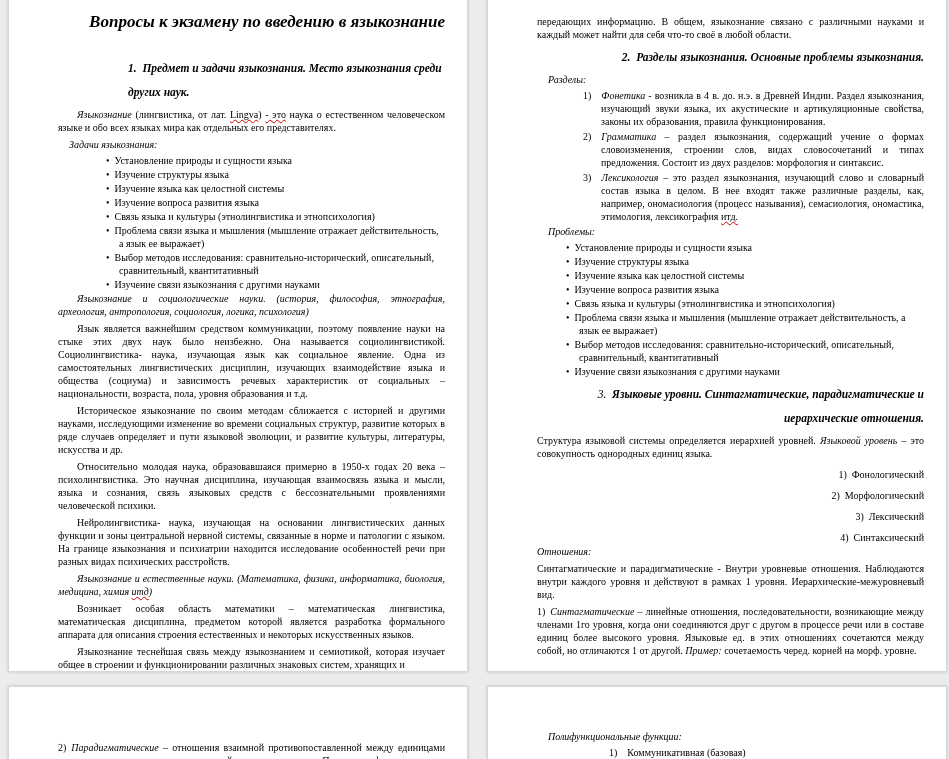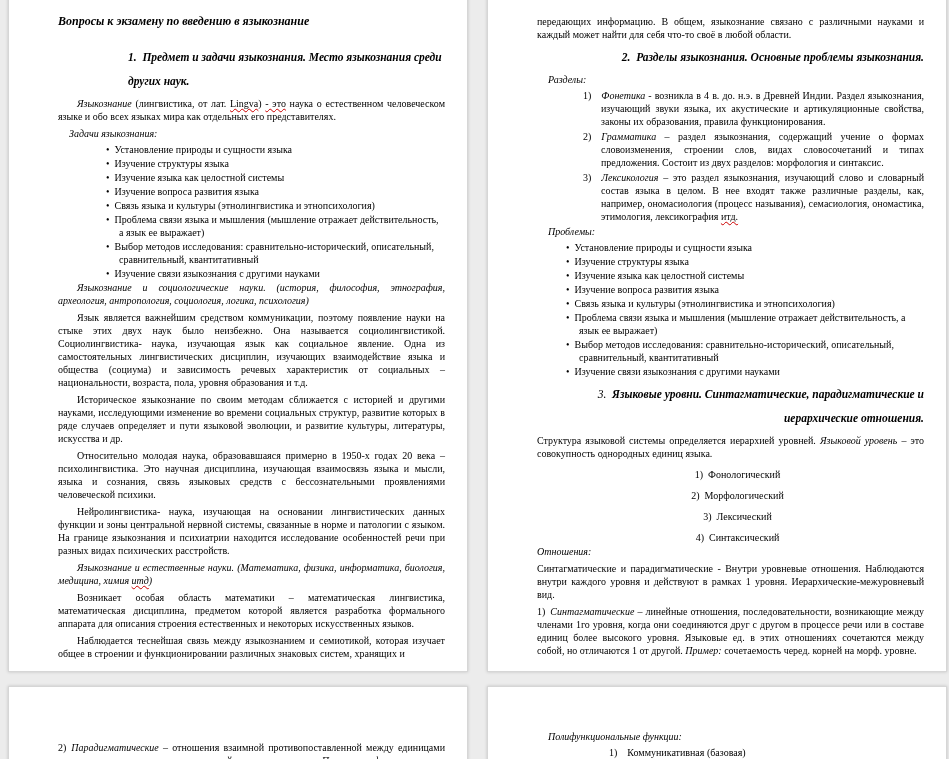--- a/index.html
+++ b/index.html
@@ -27,31 +27,31 @@
     padding:57px 22px 0 49px;
     height:100%;
     overflow:hidden;
     font-size:10px;
     line-height:13px;
   }
   #page3 .content { padding-top:54px; }
   #page4 .content { padding-top:43px; }
 
   .blk { margin-bottom:4px; text-align:justify; }
-  .title { text-align:left; font-size:12px; margin-bottom:17px; }
+  .title { text-align:right; font-size:17px; margin-bottom:28px; }
   .hA { text-align:left; font-size:11.5px; padding-left:70px; line-height:24px; margin:4px 0 4px; }
   .hB { text-align:right; font-size:11.5px; text-indent:11px; line-height:24px; margin:4px 0 4px; }
   .p  { text-indent:19px; }
   .p0 { text-indent:0; }
   .lead { text-indent:11px; margin-bottom:3px; }
   .ul1 { padding-left:61px; text-indent:-13px; margin-bottom:1px; text-align:left; }
   .ul2 { padding-left:42px; text-indent:-13px; margin-bottom:1px; text-align:left; }
   .ul1::before, .ul2::before { content:"\2022\2002"; }
   .ol1 { padding-left:64px; text-indent:-18px; margin-bottom:2px; }
-  .ol2 { padding-left:14px; margin-bottom:1px; text-align:center;margin-top:8px; }
+  .ol2 { padding-left:14px; margin-bottom:1px; text-align:right;margin-top:8px; }
   .ol0 { text-indent:0; }
   .ol4 { padding-left:72px; margin-bottom:2px; text-align:left; }
 
   .b  { font-weight:bold; }
   .i  { font-style:italic; }
   .u  { }
   .ru { text-decoration:underline; text-decoration-style:wavy; text-decoration-color:#cc0000; text-decoration-skip-ink:none; }
 </style>
 </head>
 <body>
@@ -71,21 +71,21 @@
         <div class="blk ul1"><span>Проблема связи языка и мышления (мышление отражает действительность, а язык ее выражает)</span></div>
         <div class="blk ul1"><span>Выбор методов исследования: сравнительно-исторический, описательный, сравнительный, квантитативный</span></div>
         <div class="blk ul1"><span>Изучение связи языкознания с другими науками</span></div>
         <div class="blk p"><span class="i">Языкознание и социологические науки. (история, философия, этнография, археология, антропология, социология, логика, психология)</span></div>
         <div class="blk p"><span>Язык является важнейшим средством коммуникации, поэтому появление науки на стыке этих двух наук было неизбежно. Она называется социолингвистикой. Социолингвистика- наука, изучающая язык как социальное явление. Одна из самостоятельных лингвистических дисциплин, изучающих взаимодействие языка и общества (социума) и зависимость речевых характеристик от социальных – национальности, возраста, пола, уровня образования и т.д.</span></div>
         <div class="blk p"><span>Историческое языкознание по своим методам сближается с историей и другими науками, исследующими изменение во времени социальных структур, развитие которых в ряде случаев определяет и пути языковой эволюции, и развитие культуры, литературы, искусства и др.</span></div>
         <div class="blk p"><span>Относительно молодая наука, образовавшаяся примерно в 1950-х годах 20 века – психолингвистика. Это научная дисциплина, изучающая взаимосвязь языка и мысли, языка и сознания, связь языковых средств с бессознательными проявлениями человеческой психики.</span></div>
         <div class="blk p"><span>Нейролингвистика- наука, изучающая на основании лингвистических данных функции и зоны центральной нервной системы, связанные в норме и патологии с языком. На границе языкознания и психиатрии находится исследование особенностей речи при разных видах психических расстройств.</span></div>
         <div class="blk p"><span class="i">Языкознание и естественные науки. (Математика, физика, информатика, биология, медицина, химия </span><span class="i ru">итд</span><span class="i">)</span></div>
         <div class="blk p"><span>Возникает особая область математики – математическая лингвистика, математическая дисциплина, предметом которой является разработка формального аппарата для описания строения естественных и некоторых искусственных языков.</span></div>
-        <div class="blk p"><span>Наблюдается теснейшая связь между языкознанием и семиотикой, которая изучает общее в строении и функционировании различных знаковых систем, хранящих и</span></div>
+        <div class="blk p"><span>Языкознание теснейшая связь между языкознанием и семиотикой, которая изучает общее в строении и функционировании различных знаковых систем, хранящих и</span></div>
       </div>
   </div>
   <div class="page" id="page2">
     <div class="content">
         <div class="blk p0"><span>передающих информацию. В общем, языкознание связано с различными науками и каждый может найти для себя что-то своё в любой области.</span></div>
         <div class="blk hB"><span class="b i">2. </span><span class="b i">Разделы языкознания. Основные проблемы языкознания.</span></div>
         <div class="blk lead"><span class="i">Разделы:</span></div>
         <div class="blk ol1"><span>1) </span><span class="i">Фонетика</span><span> -  возникла в 4 в. до. н.э. в Древней Индии. Раздел языкознания, изучающий звуки языка, их акустические и артикуляционные свойства, законы их образования, правила функционирования.</span></div>
         <div class="blk ol1"><span>2) </span><span class="i">Грамматика</span><span> – раздел языкознания, содержащий учение о формах словоизменения, строении слов, видах словосочетаний и типах предложения. Состоит из двух разделов: морфология и синтаксис.</span></div>
         <div class="blk ol1"><span>3) </span><span class="i">Лексикология</span><span> – это раздел языкознания, изучающий слово и словарный состав языка в целом. В нее входят также различные разделы, как, например, ономасиология (процесс называния), семасиология, ономастика, этимология, лексикография </span><span class="ru">итд.</span></div>

